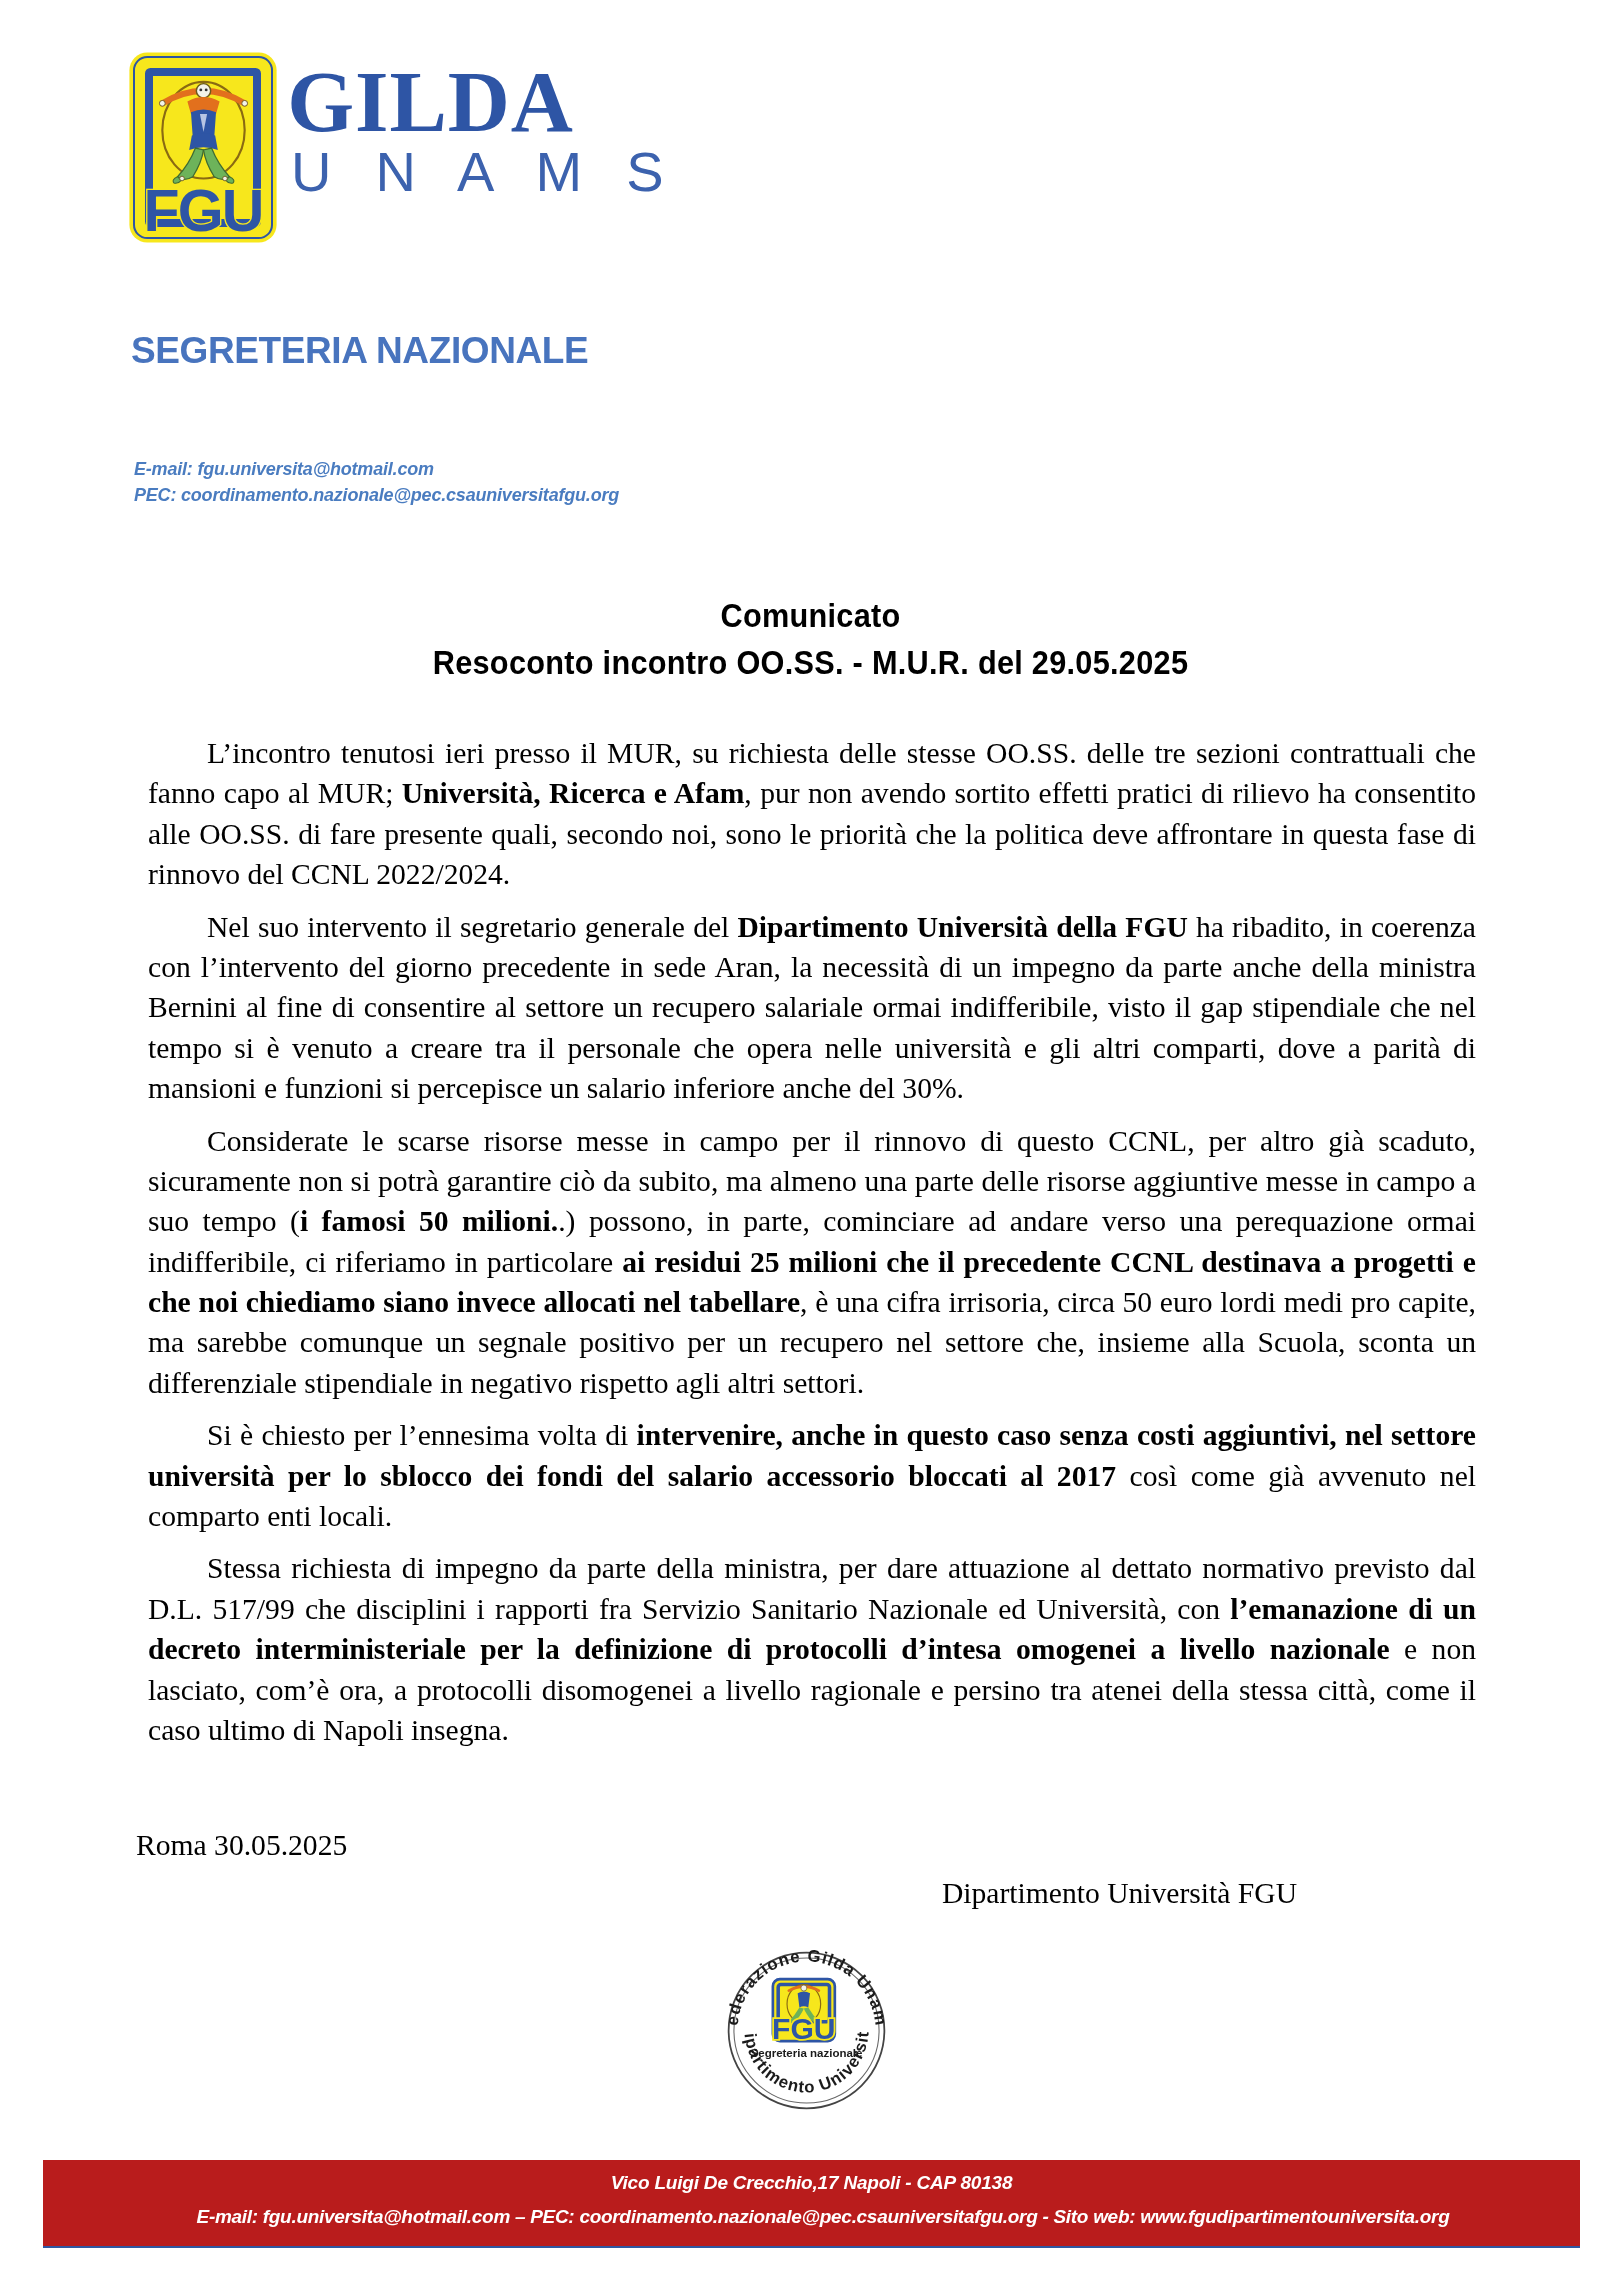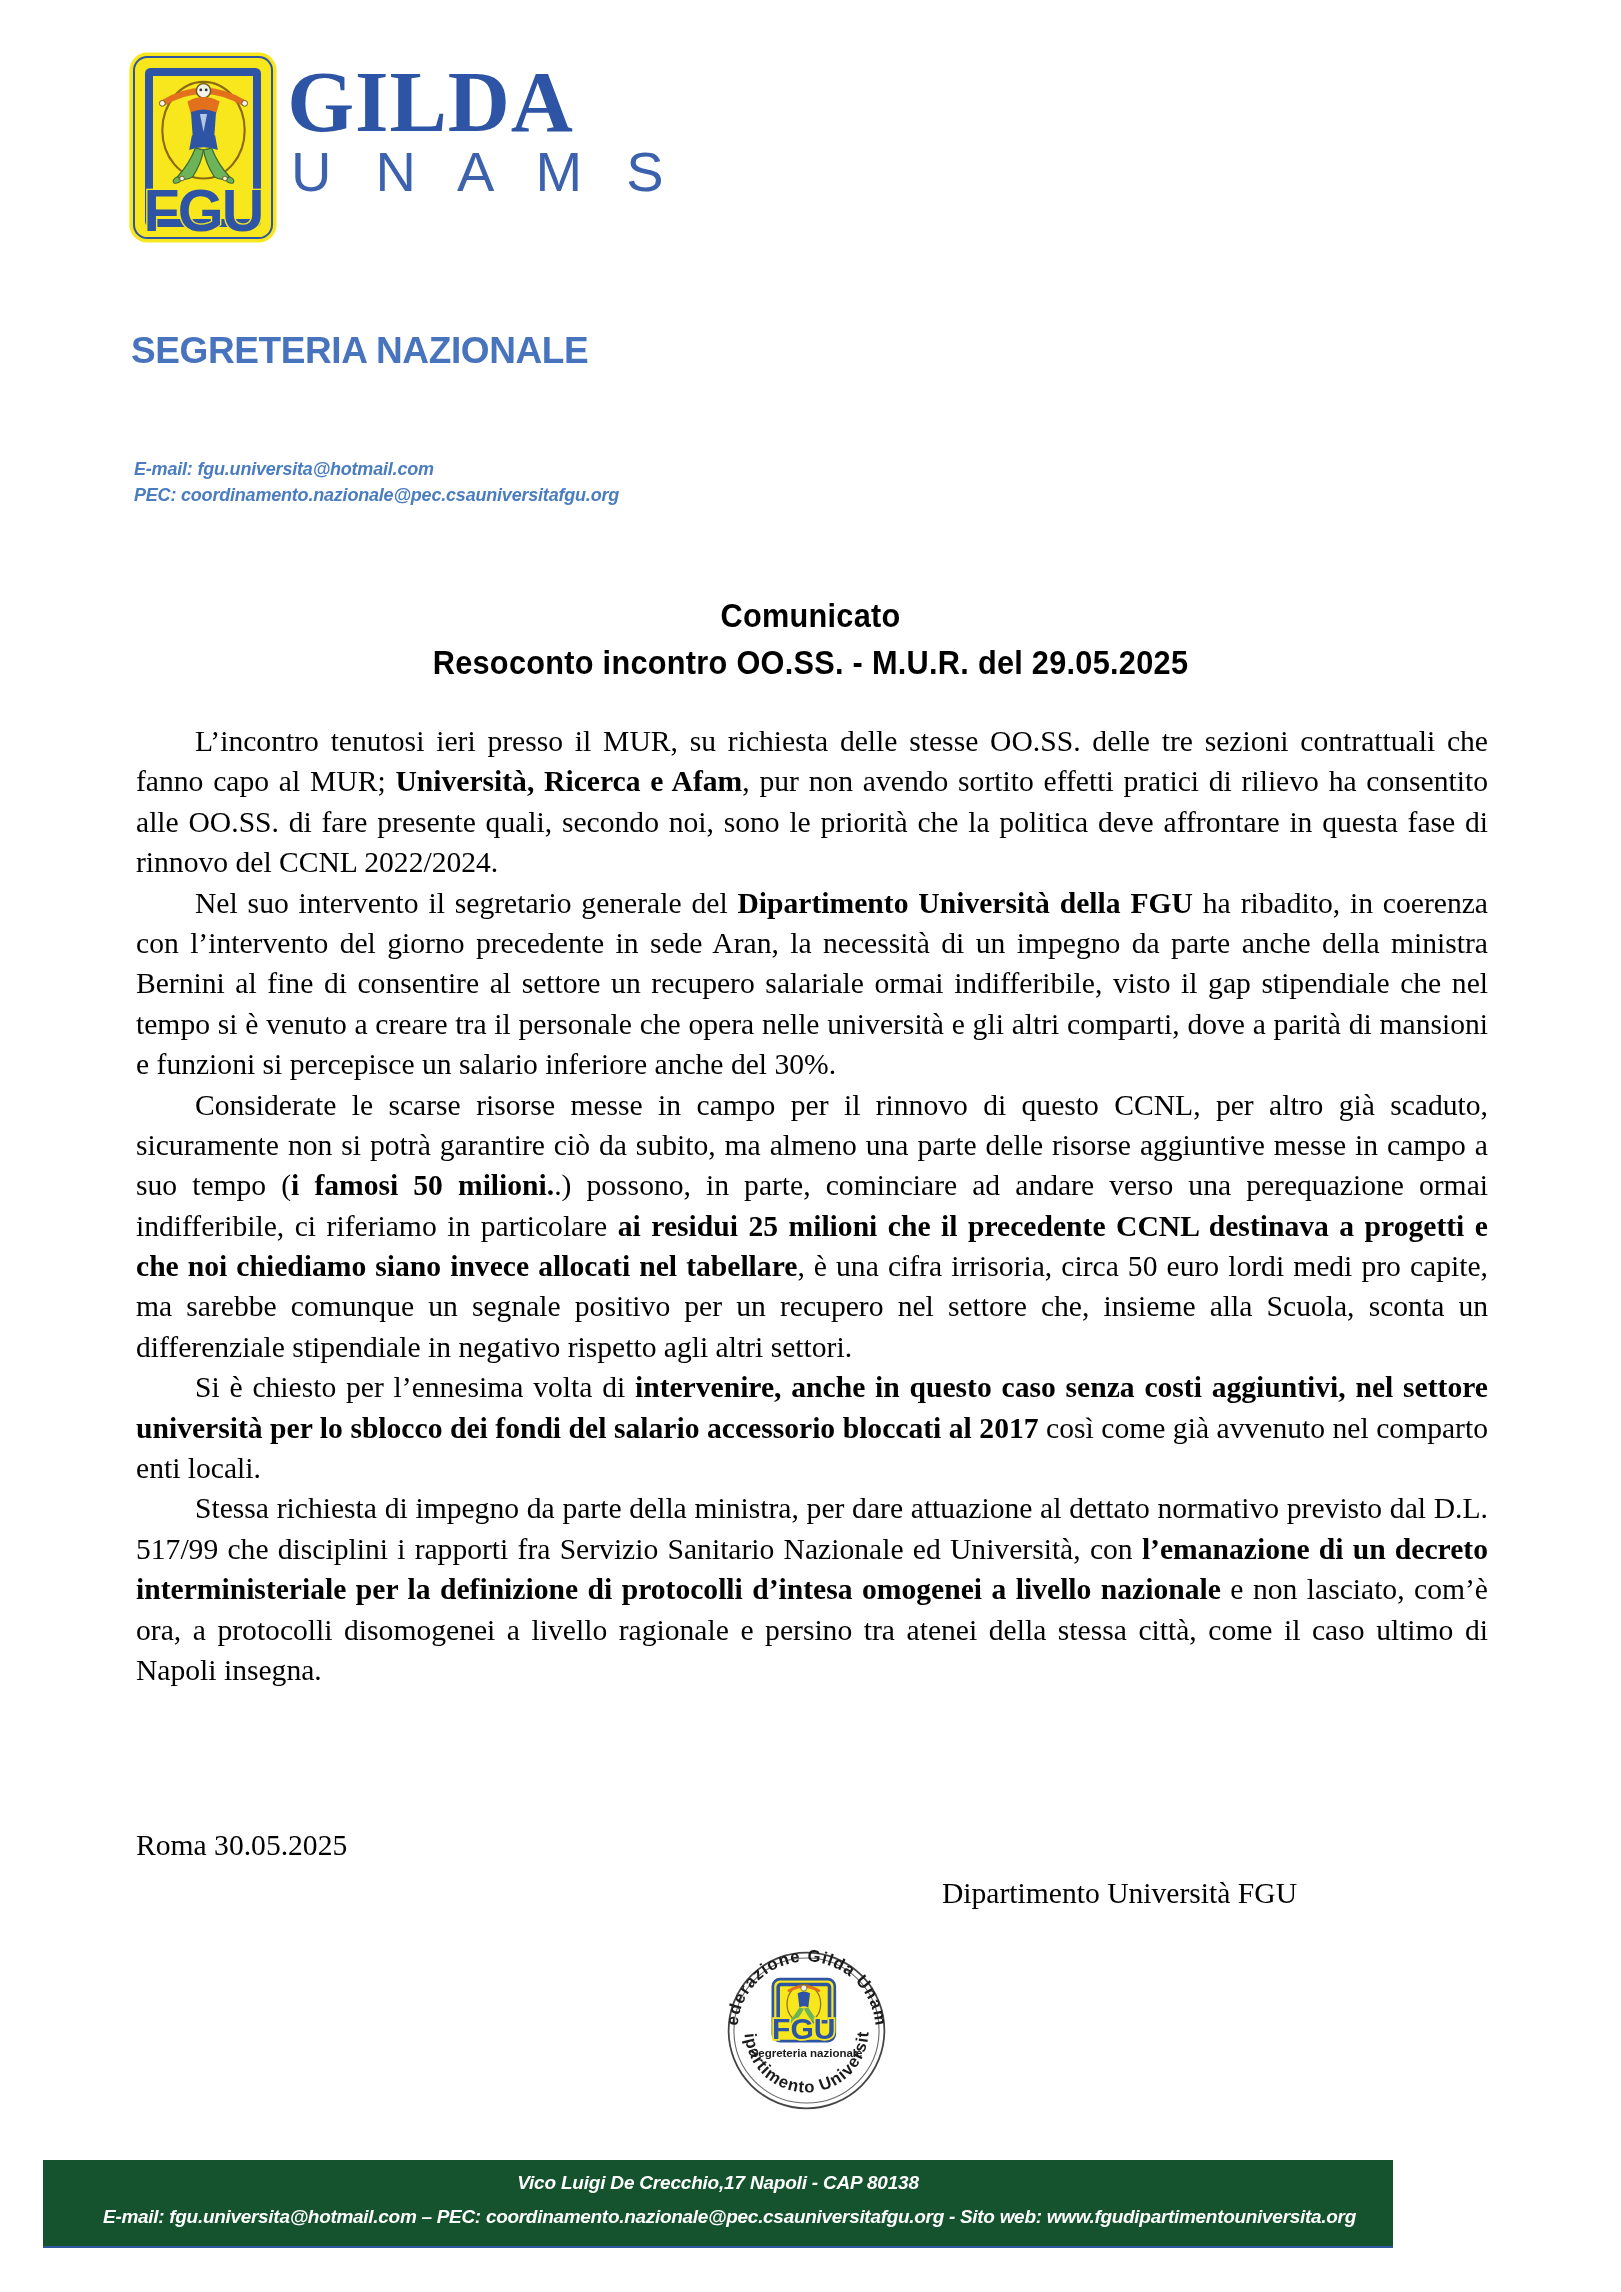--- a/index.html
+++ b/index.html
@@ -143,21 +143,21 @@
     left: 136px;
     top: 721px;
     width: 1352px;
     font-family: "Liberation Serif", serif;
     font-size: 29.6px;
     line-height: 1.365;
     text-align: justify;
     color: #000000;
   }
   .body-text p {
-    margin: 0;
+    margin: 12px;
     text-indent: 59px;
   }
   .body-text b { font-weight: bold; }
 
   .sign-date {
     position: absolute;
     left: 136px;
     top: 1829px;
     font-family: "Liberation Serif", serif;
     font-size: 29.6px;
@@ -182,23 +182,23 @@
     top: 1942px;
     width: 177px;
     height: 177px;
   }
 
   
   .footer {
     position: absolute;
     left: 43px;
     top: 2160px;
-    width: 1350px;
+    width: 1537px;
     height: 86px;
-    background: #14532d;
+    background: #b91c1c;
     border-bottom: 2.7px solid #2f56a0;
   }
   .footer-line1 {
     text-align: center;
     color: #ffffff;
     font-family: "Liberation Sans", sans-serif;
     font-style: italic;
     font-weight: bold;
     font-size: 19px;
     padding-top: 11.6px;

